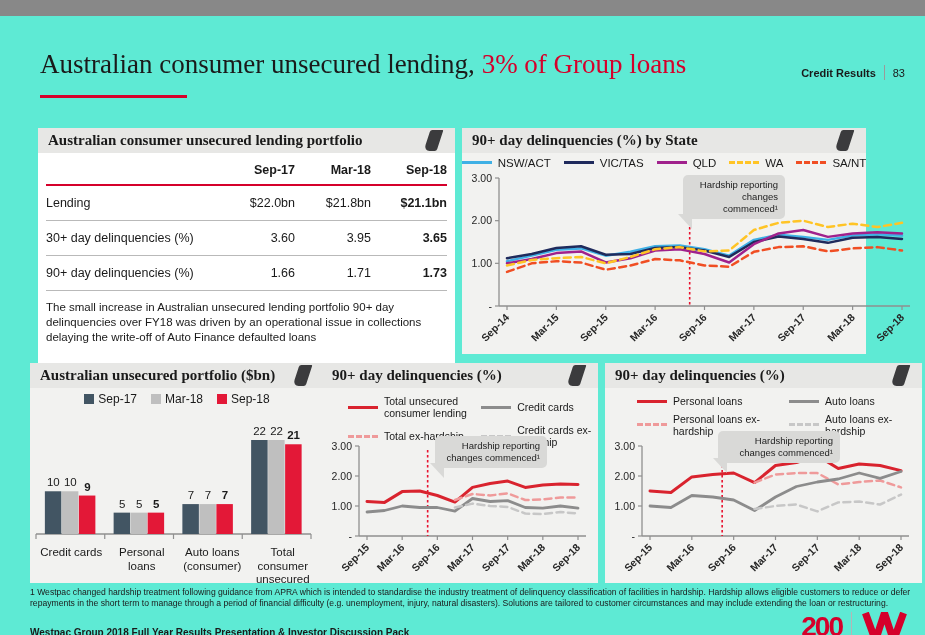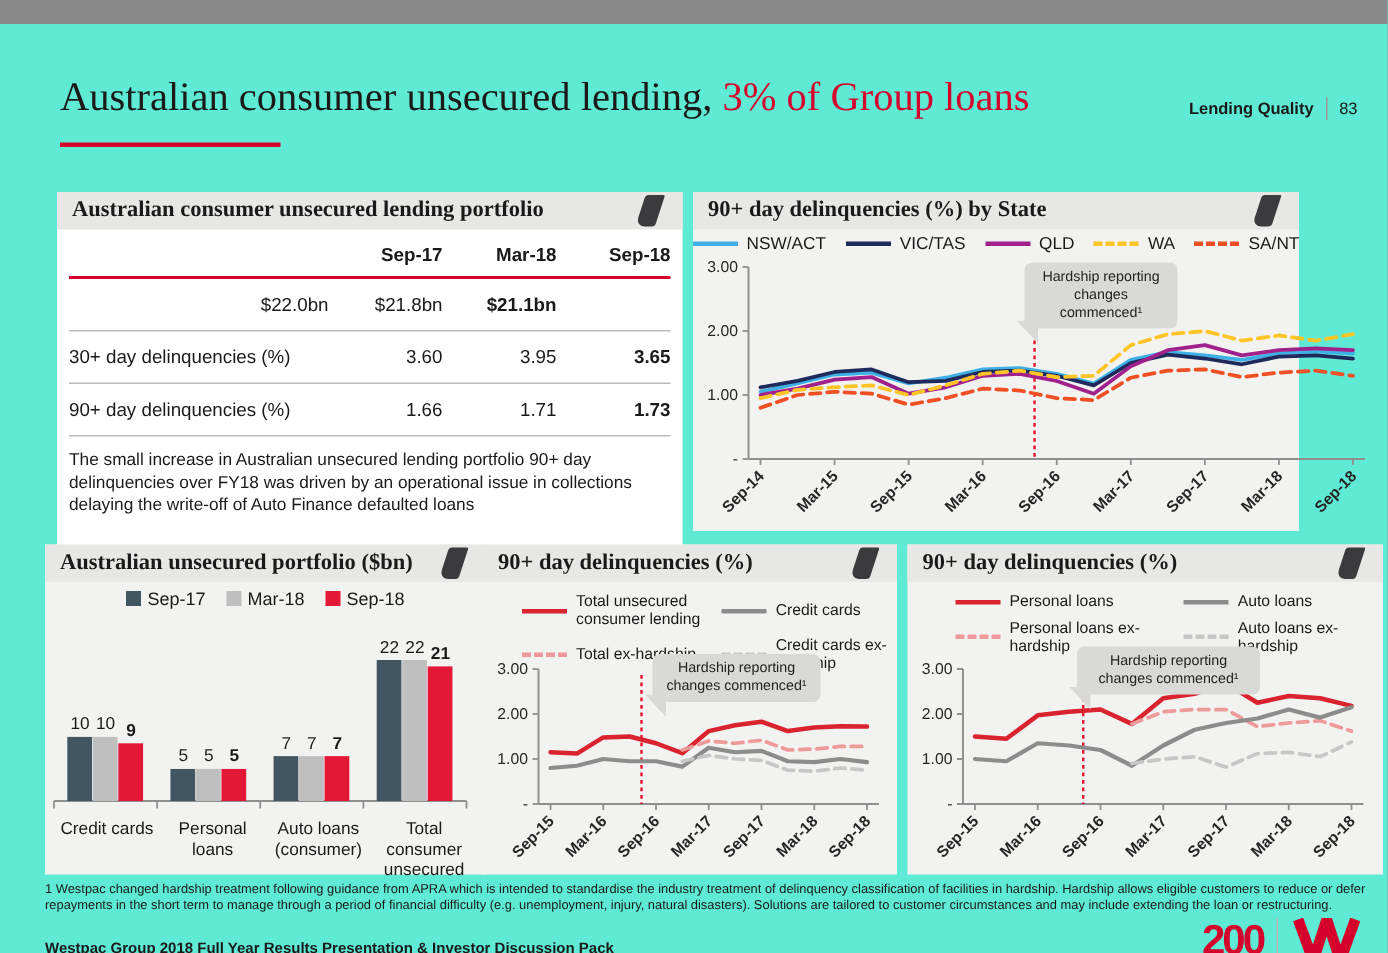--- a/index.html
+++ b/index.html
@@ -38,21 +38,21 @@
   
   .legend-row { display:flex; justify-content:center; align-items:center; gap:13px; height:19px; font-size:11.5px; }
   .legend-grid { display:grid; grid-template-columns:1.18fr 1fr; padding:7px 4px 3px 26px; row-gap:5px; font-size:10.5px; line-height:1.15; height:52px; }
   .li { display:flex; align-items:center; gap:6px; }
   .sw { width:30px; height:0; flex:0 0 30px; }
   .sq { width:10px; height:10px; flex:0 0 10px; }
   .legend-bar { display:flex; justify-content:center; align-items:center; gap:14px; height:22px; font-size:12px; }
   .legend-bar .li { gap:4px; }
 
   
-  .callout { position:absolute; background:#d9d9d7; border-radius:5px; padding:4px 7px; font-size:9.5px; line-height:1.25; text-align:center; white-space:pre-line; color:#222; }
+  .callout { position:absolute; background:#d9d9d7; border-radius:5px; padding:4px 7px; font-size:9.5px; line-height:1.25; text-align:right; white-space:pre-line; color:#222; }
   .callout:after { content:""; position:absolute; left:-5px; bottom:-10px; width:0; height:0; border-top:15px solid #d9d9d7; border-left:14px solid transparent; }
   #p-state .callout { left:221px; top:47px; width:102px; }
   #p-mid   .callout { left:113px; top:73px; width:112px; }
   #p-right .callout { left:113px; top:68px; width:122px; }
 
   
   .footnote { position:absolute; left:30px; top:571px; width:893px; font-size:8.6px; line-height:1.32; color:#1a1a1a; }
   .footer-text { position:absolute; left:30px; top:611px; font-size:10px; font-weight:bold; }
   .logo-box { position:absolute; right:18px; top:595px; display:flex; align-items:center; gap:9px; }
   .logo-200 { color:#d5002b; font-size:28px; font-weight:bold; letter-spacing:-2px; font-family:"Liberation Sans", sans-serif; }
@@ -62,38 +62,39 @@
   .bar-cats div { flex:1; text-align:center; font-size:11.5px; line-height:1.18; white-space:pre-line; }
 </style>
 </head>
 <body>
 
 <div class="slide">
 
   <div class="title"><span>Australian consumer unsecured lending,</span><span class="red"> 3% of Group loans</span></div>
   <div class="title-underline"></div>
   <div class="page-tag">
-    <span class="tag">Lending Quality</span>
+    <span class="tag">Credit Results</span>
     <span class="vbar"></span>
     <span>83</span>
   </div>
 
   <div class="panel" id="p-table">
     <div class="panel-hdr">
       <span>Australian consumer unsecured lending portfolio</span>
       <span class="slash"></span>
     </div>
     <div class="tbl">
       <div class="tbl-row tbl-head">
         <span></span>
         <span class="v">Sep-17</span>
         <span class="v">Mar-18</span>
         <span class="v">Sep-18</span>
       </div>
       <div class="tbl-row tbl-data">
+        <span>Lending</span>
         <span class="v">$22.0bn</span>
         <span class="v">$21.8bn</span>
         <span class="v b">$21.1bn</span>
       </div>
       <div class="tbl-row tbl-data">
         <span>30+ day delinquencies (%)</span>
         <span class="v">3.60</span>
         <span class="v">3.95</span>
         <span class="v b">3.65</span>
       </div>

